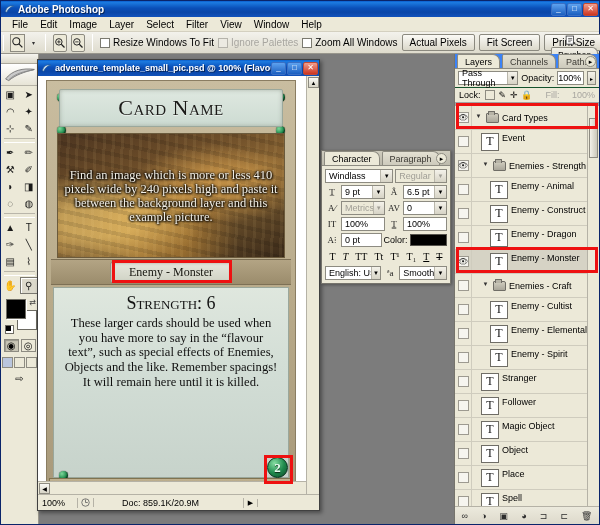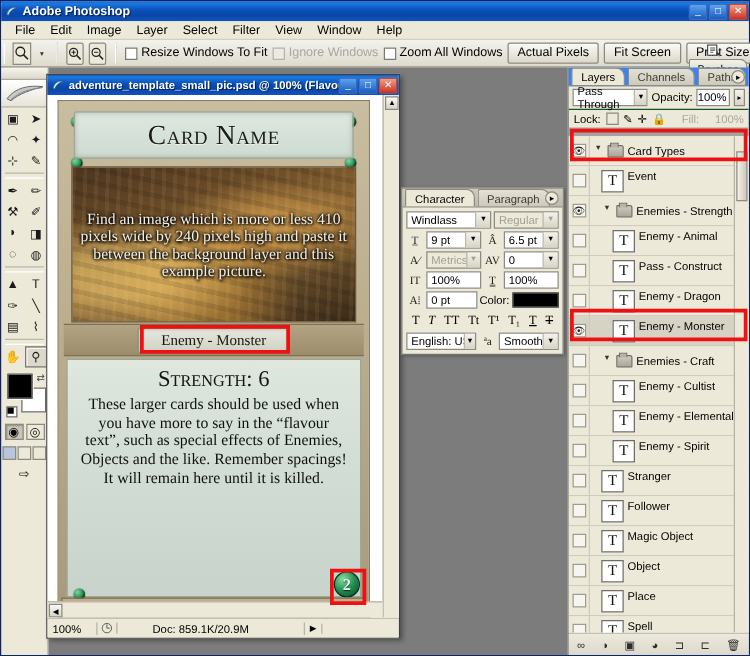--- a/index.html
+++ b/index.html
@@ -345,21 +345,21 @@
   .blend .cav { margin-left:auto; width:12px;height:100%;border-left:1px solid #b9b6aa;
     background:linear-gradient(180deg,#f4f2ea,#d7d4c6);
     display:flex;align-items:center;justify-content:center;font-size:6px;}
   .op-lbl { font-size:9px; }
   .op-val { width:28px;height:14px;border:1px solid #8d8b81;background:#fff;
      font-size:9px; display:flex;align-items:center;justify-content:flex-end;padding-right:2px;}
   .op-arr { width:10px;height:14px;border:1px solid #8d8b81;
      background:linear-gradient(180deg,#f4f2ea,#d7d4c6);font-size:6px;
      display:flex;align-items:center;justify-content:center;}
   .lock-row { display:flex; align-items:center; gap:4px; padding:2px 4px;
-     border-bottom:7px solid #a3a3a3; font-size:9px;}
+     border-bottom:4px solid #a3a3a3; font-size:9px;}
   .lock-box { width:10px;height:10px;border:1px solid #8d8b81;background:#ece9d8;}
   .fill-dim { margin-left:auto; color:#a8a6a0; font-size:9px; }
 
   .layer-list { flex:1; overflow:hidden; background:#ece9d8; position:relative; }
   .layer {
     display:flex; align-items:center; height:24px;
     border-bottom:1px solid #cfccbe; background:#ece9d8;
     position:relative;
   }
   .layer.sel { background:#d6d3c5; }
@@ -453,21 +453,21 @@
         </svg>
     </div>
     <div class="vsep"></div>
 
     <label class="chk-wrap">
       <span class="chk"></span>
       <span class="chk-lbl">Resize Windows To Fit</span>
     </label>
     <label class="chk-wrap disabled">
       <span class="chk"></span>
-      <span class="chk-lbl">Ignore Windows</span>
+      <span class="chk-lbl">Ignore Palettes</span>
     </label>
     <label class="chk-wrap">
       <span class="chk"></span>
       <span class="chk-lbl">Zoom All Windows</span>
     </label>
 
     <div class="pbtn">Actual Pixels</div>
     <div class="pbtn">Fit Screen</div>
     <div class="pbtn">Print Size</div>
 
@@ -762,21 +762,21 @@
               <span class="thumb">T</span>
               <span class="lay-name">Enemy - Animal</span>
             </div>
           </div>
           <div class="layer">
             <div class="eye-cell">
               <div class="eye-box"></div>
             </div>
             <div class="lay-main ind2">
               <span class="thumb">T</span>
-              <span class="lay-name">Pass - Construct</span>
+              <span class="lay-name">Enemy - Construct</span>
             </div>
           </div>
           <div class="layer">
             <div class="eye-cell">
               <div class="eye-box"></div>
             </div>
             <div class="lay-main ind2">
               <span class="thumb">T</span>
               <span class="lay-name">Enemy - Dragon</span>
             </div>

